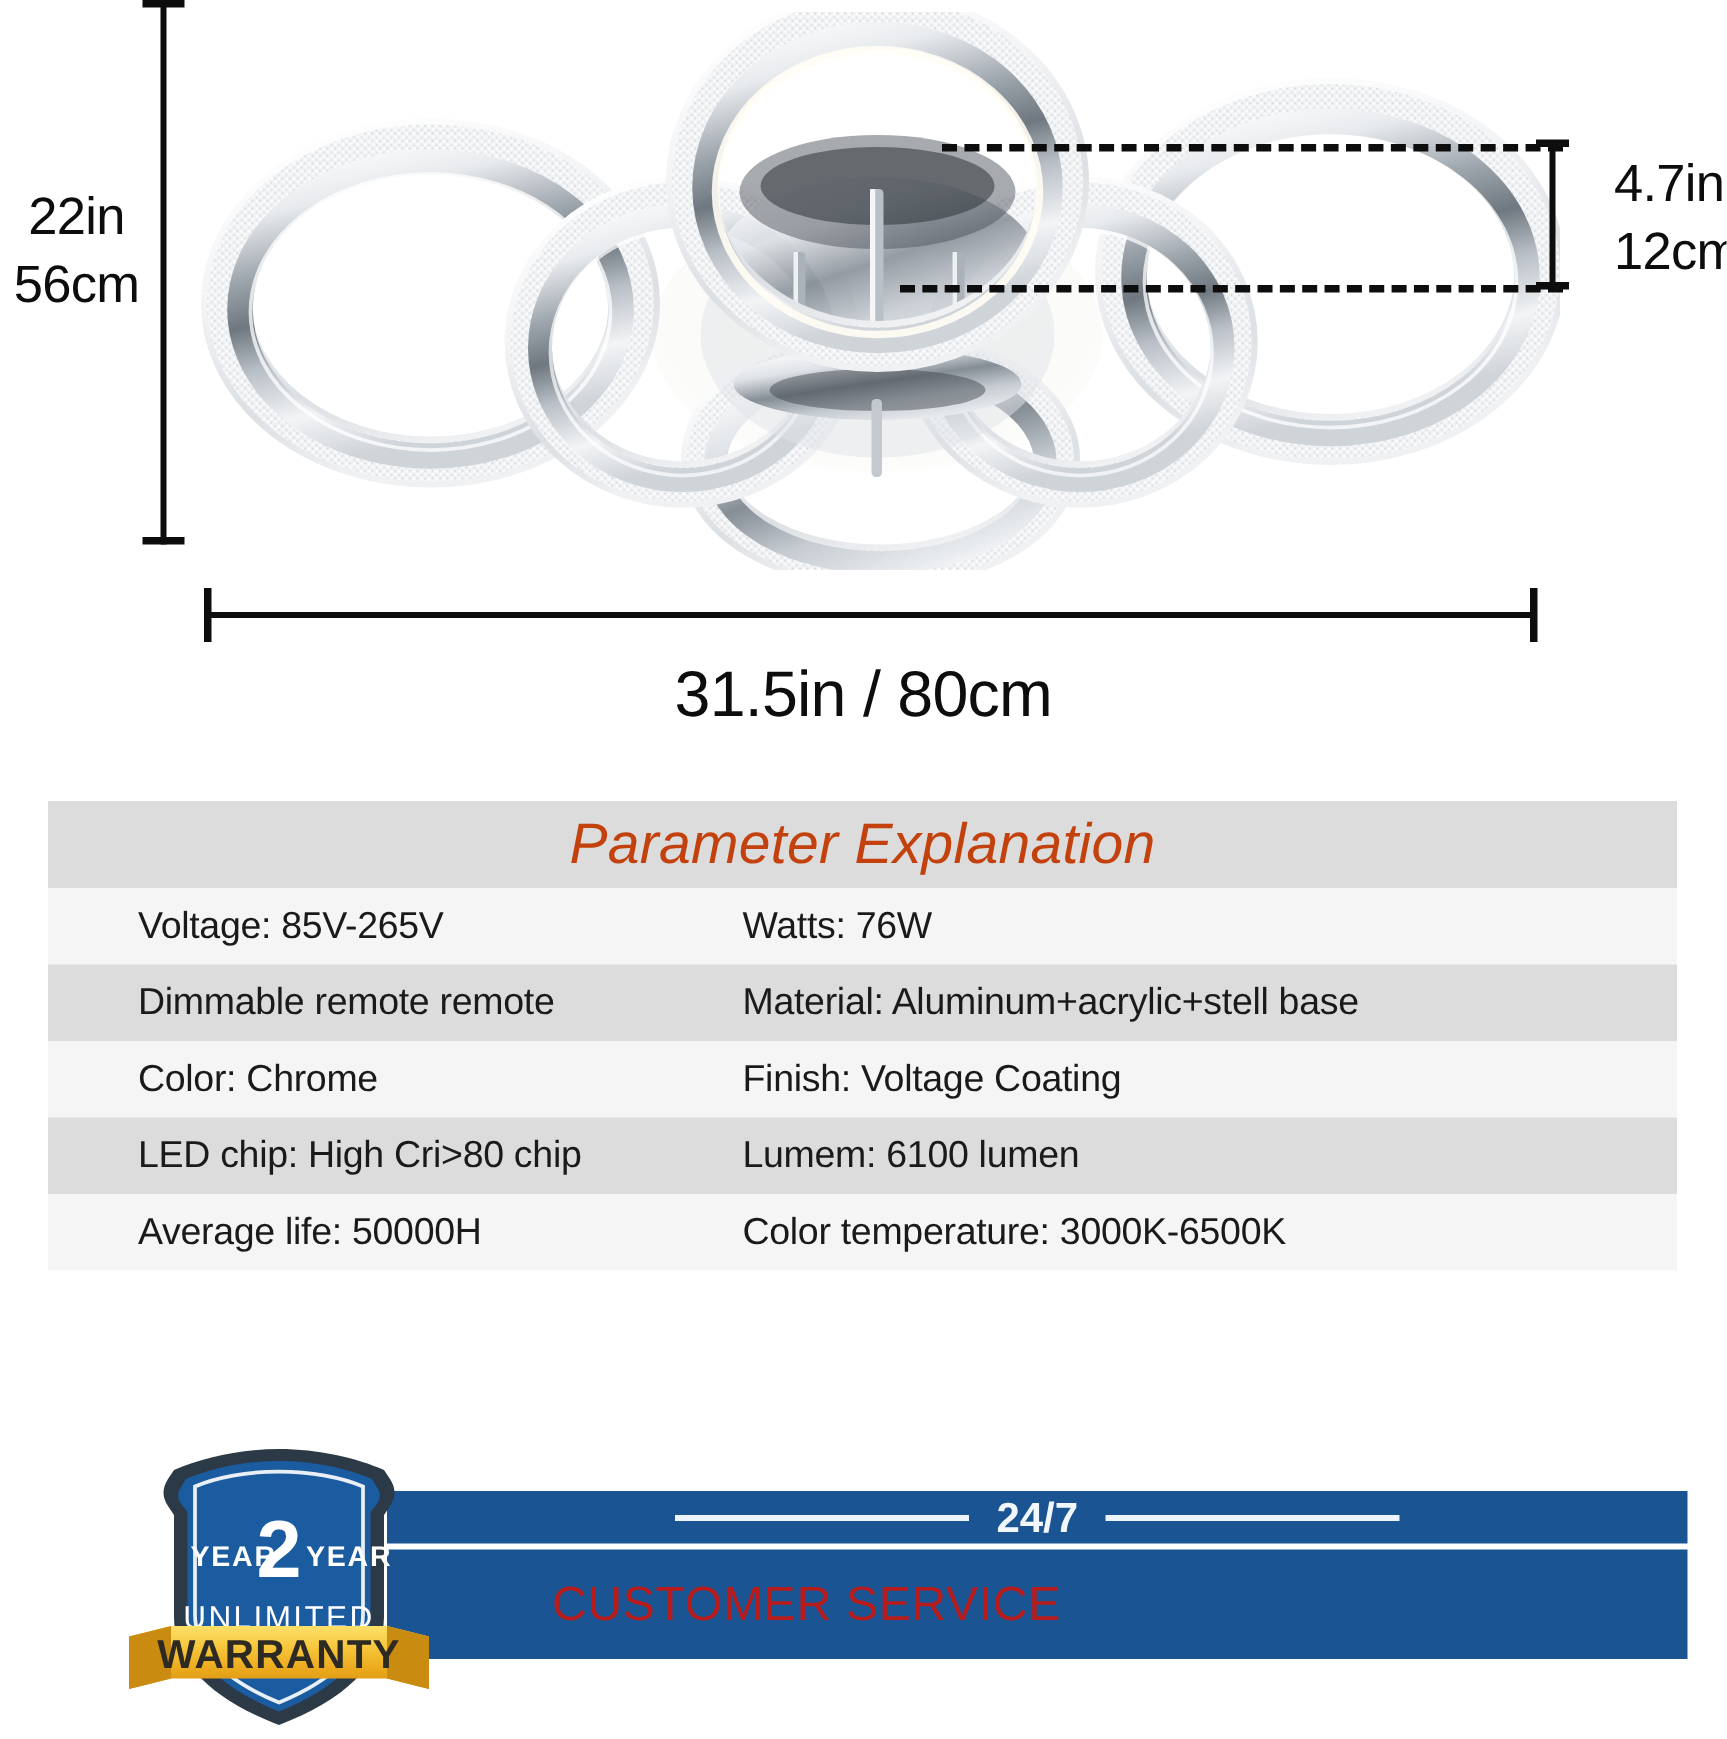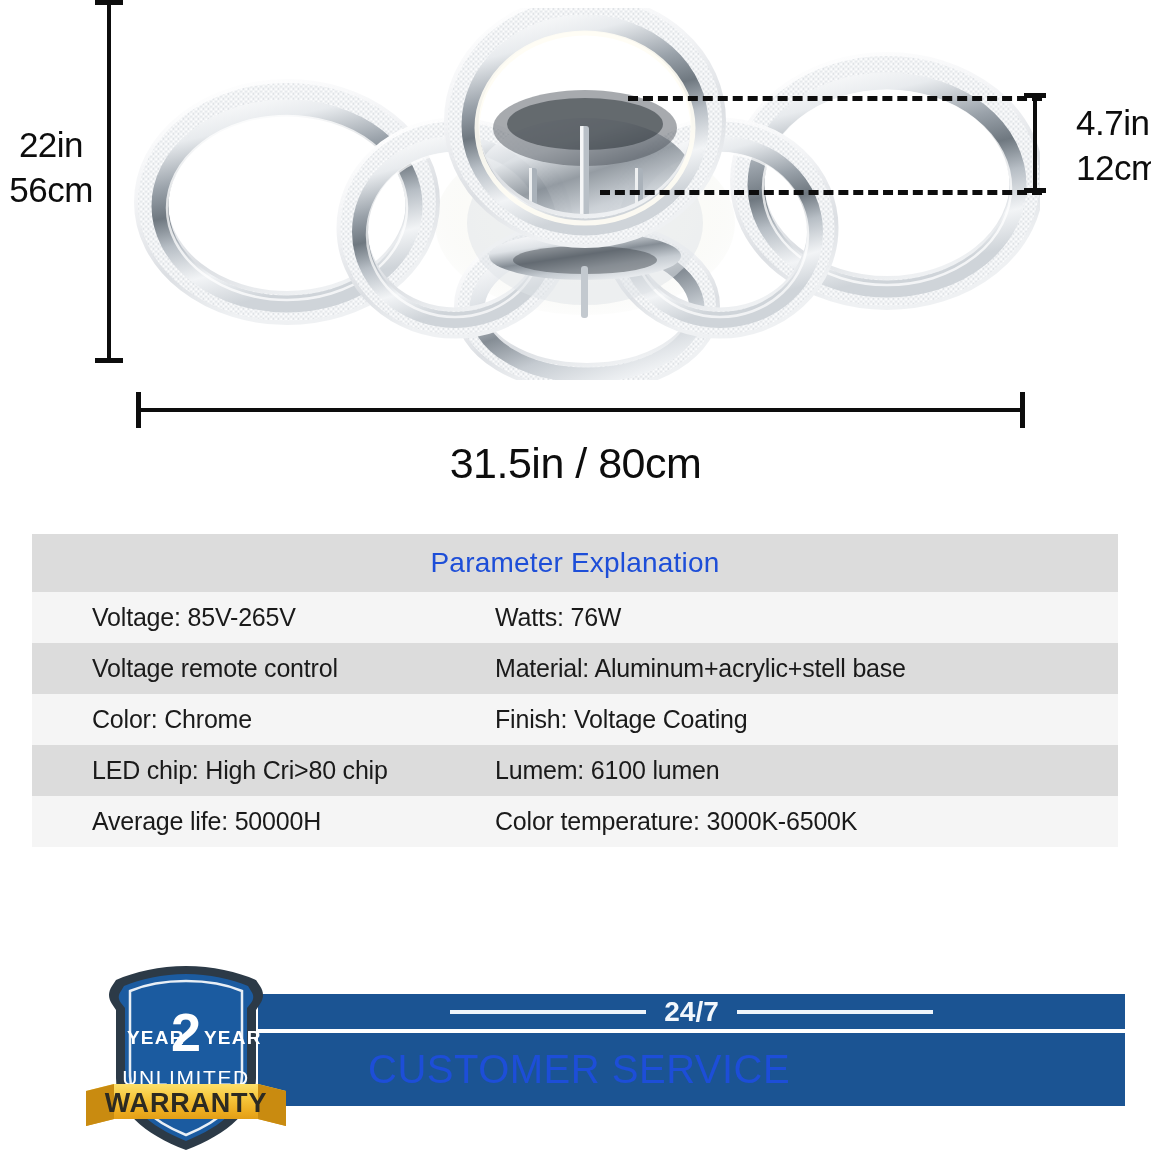--- a/index.html
+++ b/index.html
@@ -160,23 +160,24 @@
     width: 1086px;
   }
   #param-header {
     height: 58px;
     background: #dcdcdc;
     display: flex;
     align-items: center;
     justify-content: center;
   }
   #param-header-text {
-    font-size: 28px;
-    color: #1d4ed8;
+    font-size: 38px;
+    color: #c2410c;
     letter-spacing: 0.2px;
+    font-style: italic;
   }
   .param-row {
     height: 51px;
     display: flex;
     align-items: center;
     justify-content: flex-end;
   }
   .param-row.odd  { background: #f5f5f5; }
   .param-row.even { background: #dcdcdc; }
   .param-cell {
@@ -240,22 +241,22 @@
   #banner-service {
     position: absolute;
     left: 258px;
     top: 73px;
     width: 867px;
     height: 73px;
     display: flex;
     align-items: center;
     padding-left: 110px;
     box-sizing: border-box;
-    font-size: 40px;
-    color: #1d4ed8;
+    font-size: 32px;
+    color: #b91c1c;
     letter-spacing: 0.5px;
   }
 
   
   #warranty-badge {
     position: absolute;
     left: 86px;
     top: 0px;
     width: 200px;
     height: 196px;
@@ -403,21 +404,21 @@
   <div id="param-header">
     <span id="param-header-text">Parameter Explanation</span>
   </div>
 
   <div class="param-row odd">
     <span class="param-cell left">Voltage: 85V-265V</span>
     <span class="param-cell right">Watts: 76W</span>
   </div>
 
   <div class="param-row even">
-    <span class="param-cell left">Voltage remote control</span>
+    <span class="param-cell left">Dimmable remote remote</span>
     <span class="param-cell right">Material: Aluminum+acrylic+stell base</span>
   </div>
 
   <div class="param-row odd">
     <span class="param-cell left">Color: Chrome</span>
     <span class="param-cell right">Finish: Voltage Coating</span>
   </div>
 
   <div class="param-row even">
     <span class="param-cell left">LED chip: High Cri&gt;80 chip</span>

